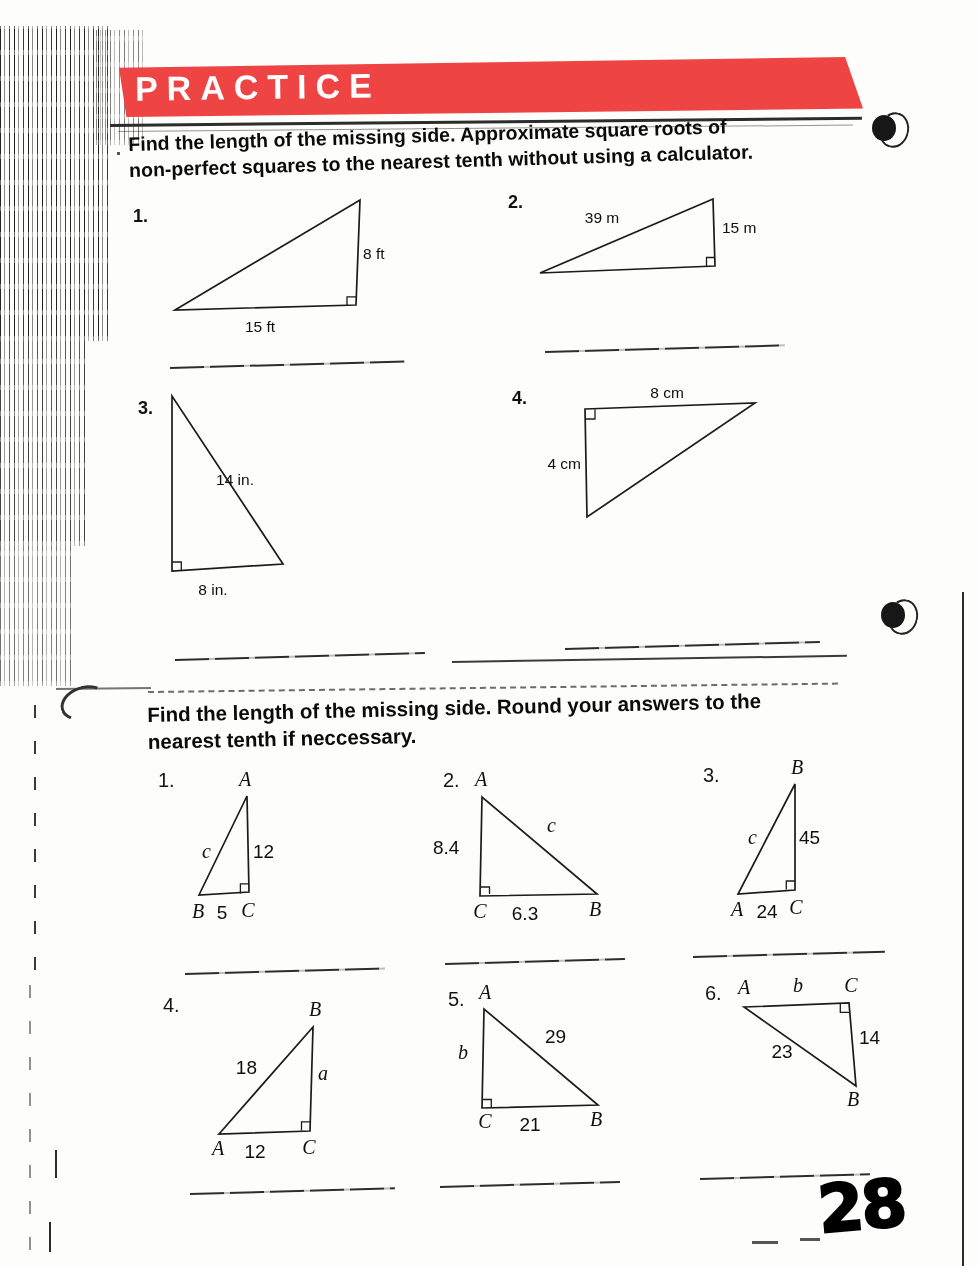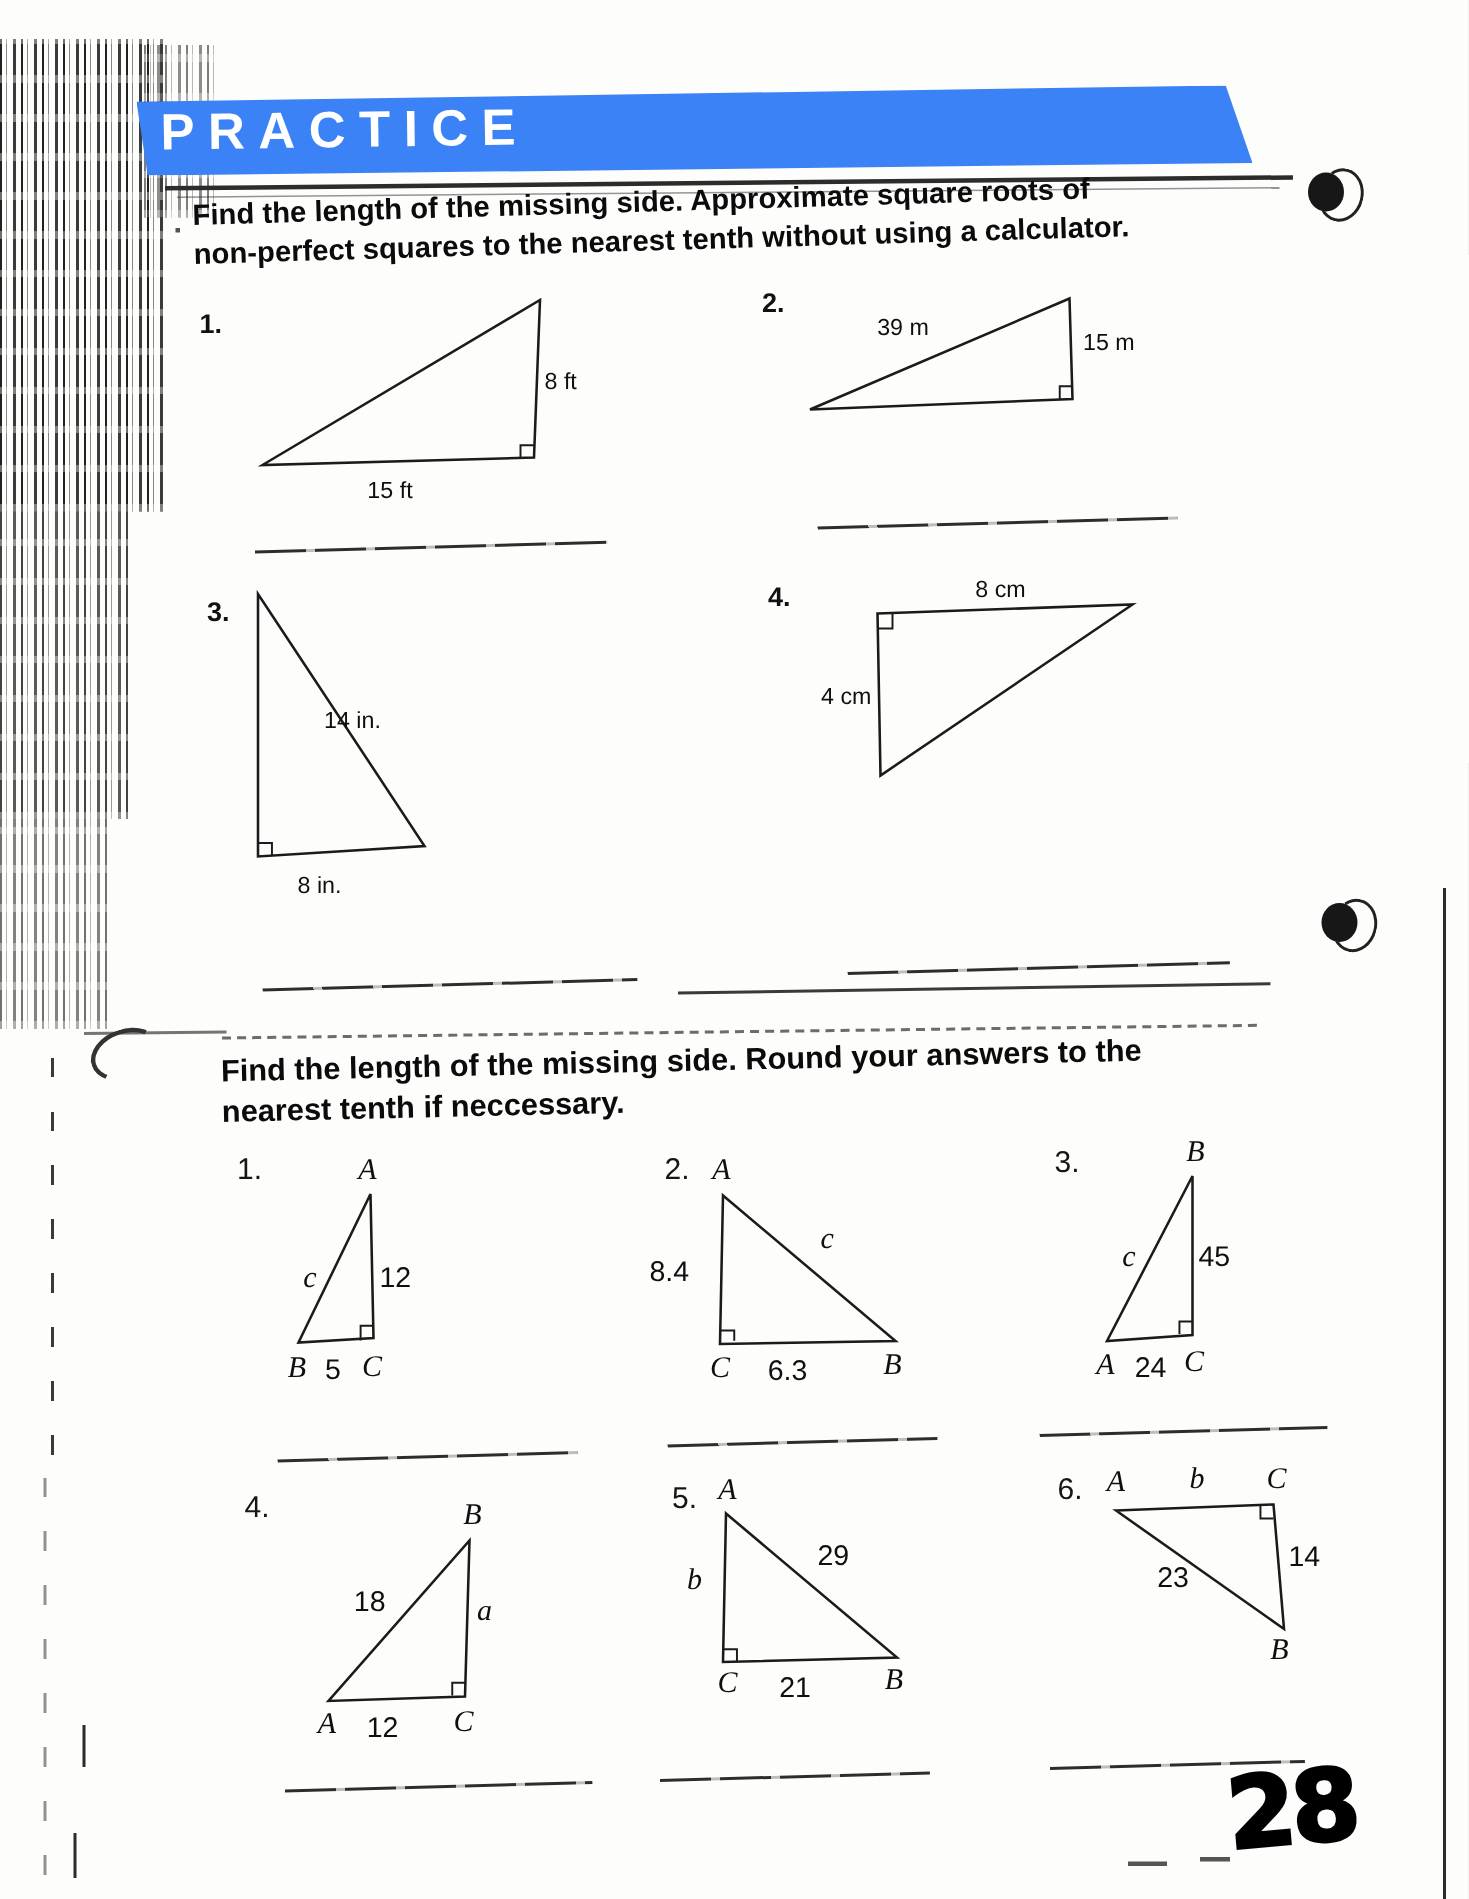--- a/index.html
+++ b/index.html
@@ -10,21 +10,21 @@
   .streaks{position:absolute;
     background:
       repeating-linear-gradient(0deg, rgba(255,255,255,.35) 0 5px, rgba(255,255,255,0) 5px 26px),
       repeating-linear-gradient(90deg, rgba(8,8,8,.95) 0 1.5px, rgba(0,0,0,0) 1.5px 4px,
         rgba(25,25,25,.55) 4px 5px, rgba(0,0,0,0) 5px 9px,
         rgba(12,12,12,.85) 9px 10.5px, rgba(0,0,0,0) 10.5px 14px);}
   .vdash{position:absolute;width:2px;
     background:repeating-linear-gradient(180deg,#3a3a3a 0 13px,rgba(0,0,0,0) 13px 36px);}
 
   
-  #banner{position:absolute;left:91px;top:57px;width:744px;height:60px;background:#3b82f6;
+  #banner{position:absolute;left:119px;top:57px;width:744px;height:60px;background:#ef4444;
     clip-path:polygon(0% 18%, 97.6% 0%, 100% 86%, 1% 100%);}
   #banner span{display:inline-block;margin:11px 0 0 16px;color:#fff;font-weight:700;
     font-size:34px;letter-spacing:9px;transform:rotate(-0.8deg);font-family:"Liberation Sans",sans-serif;}
   .banner-shadow{position:absolute;background:#2c2c2c;transform-origin:left center;}
 
   .instr{position:absolute;font-weight:700;color:#0b0b0b;transform-origin:left top;line-height:1.34;}
   #instr1{left:128px;top:131px;width:660px;font-size:19.5px;transform:rotate(-1.7deg);}
   #instr2{left:147px;top:701px;width:680px;font-size:20.5px;transform:rotate(-1.3deg);}
 
   .pnum1{position:absolute;font-weight:700;font-size:18px;}

